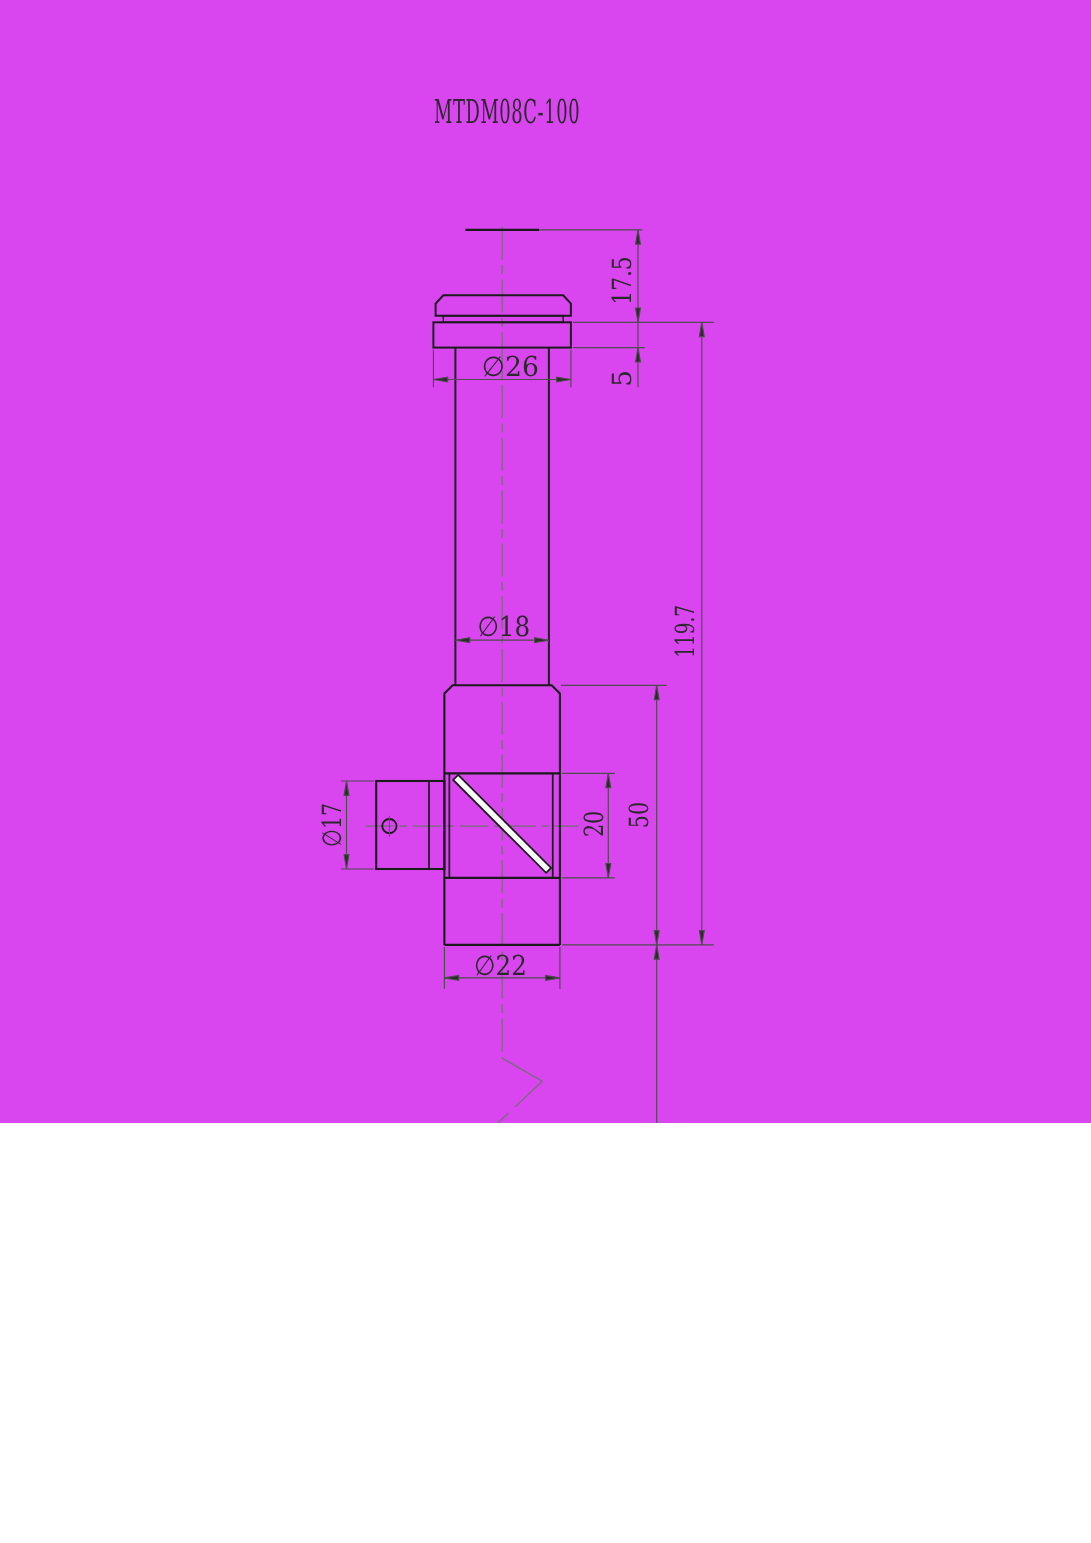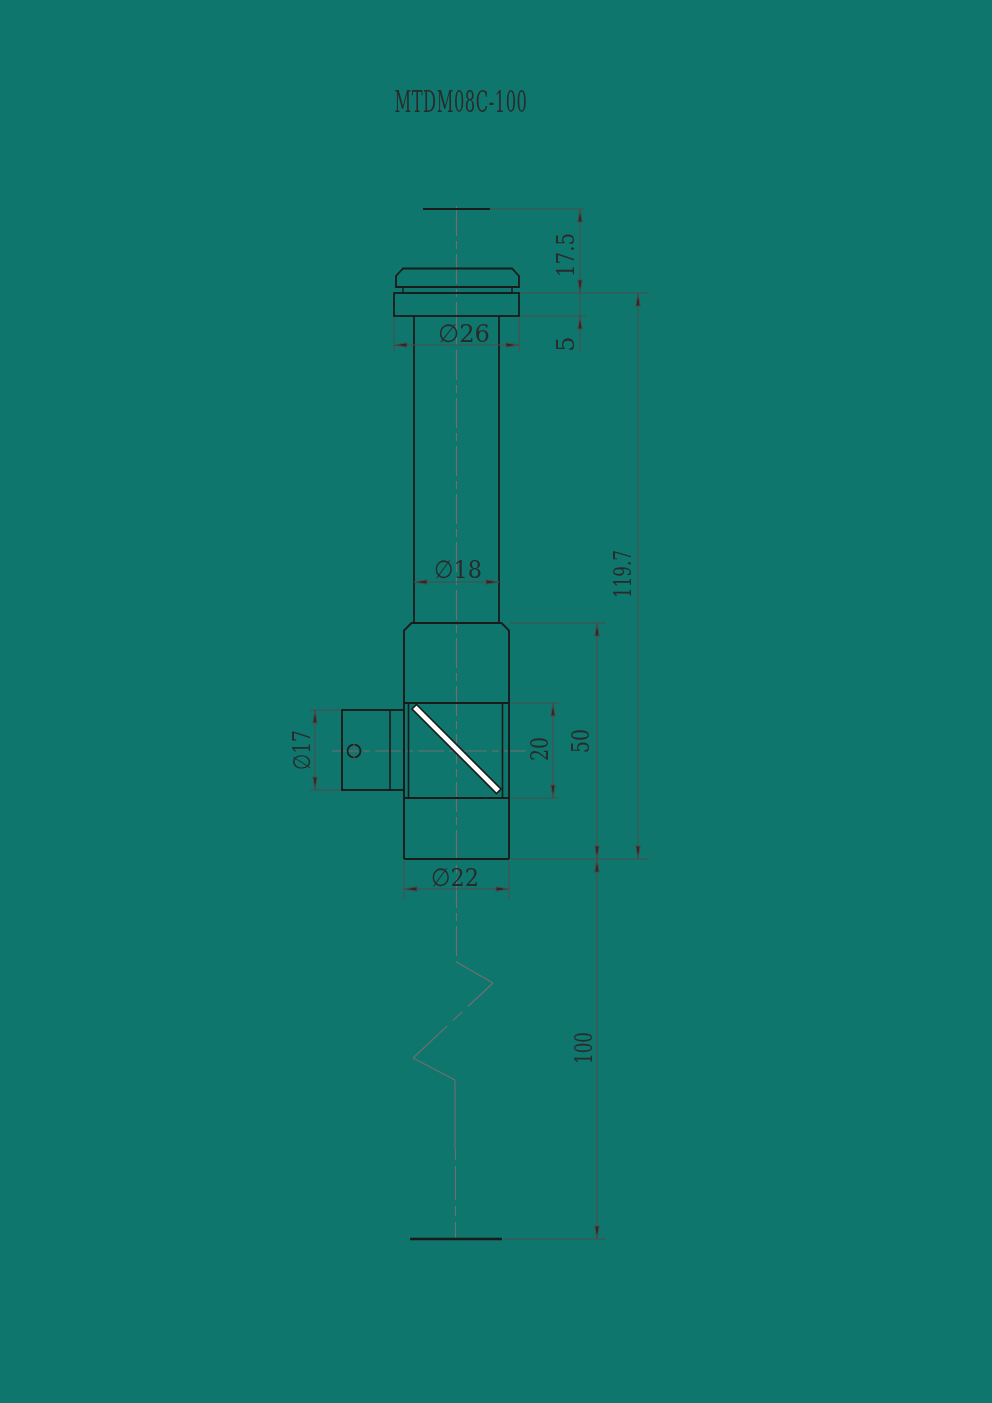--- a/index.html
+++ b/index.html
@@ -1,16 +1,16 @@
 <!DOCTYPE html>
 <html><head>
 <meta charset="utf-8">
 <style>
   html,body{margin:0;padding:0;background:#ffffff;}
-  .page{position:relative;width:992px;height:1403px;background:#0f766e;overflow:hidden;text-align:center;}
+  .page{position:relative;width:992px;height:1021px;background:#d946ef;overflow:hidden;text-align:center;}
   svg{display:block;}
   text{font-family:"DejaVu Serif","Liberation Serif",serif;fill:#2a2a2a;}
   .title-text{font-size:30px;letter-spacing:1px;}
   .dim-text{font-size:25px;}
   .dim-text-sm{font-size:24px;}
 </style>
 </head>
 <body>
 
 <div class="page">

